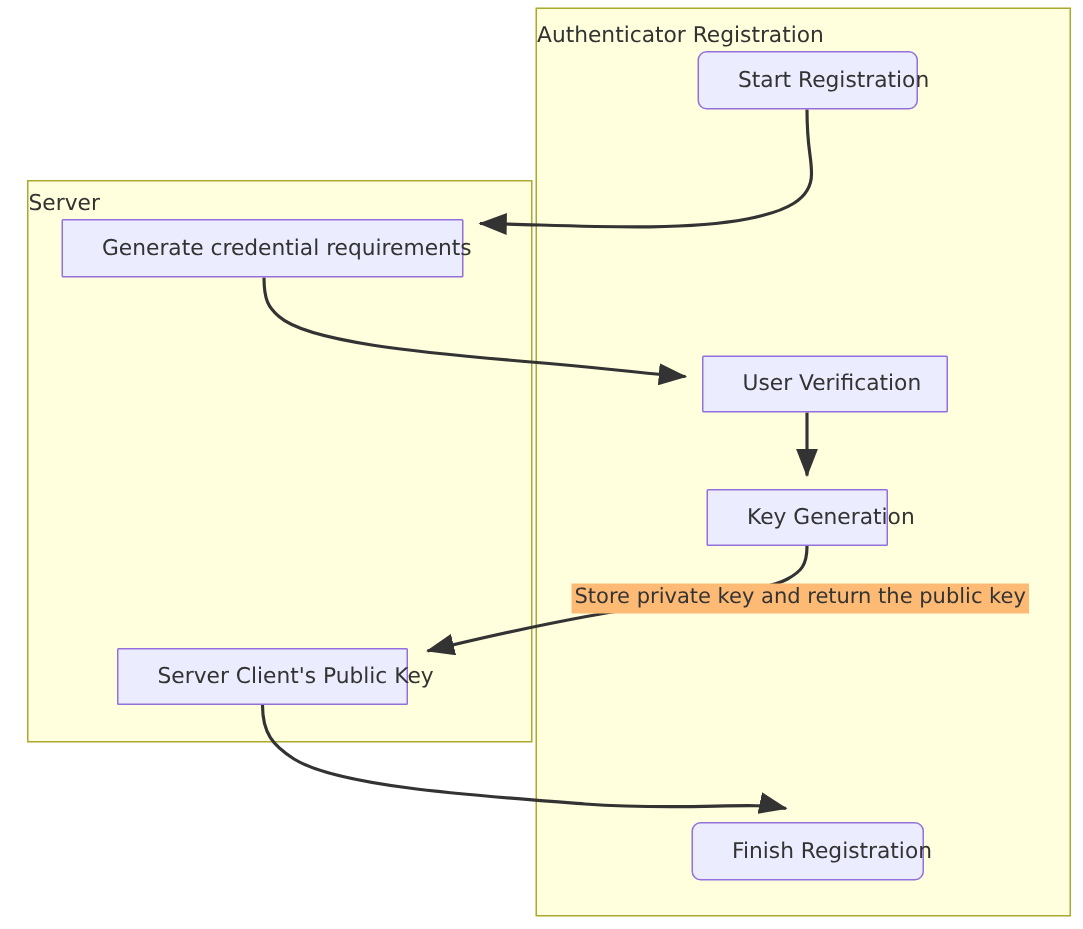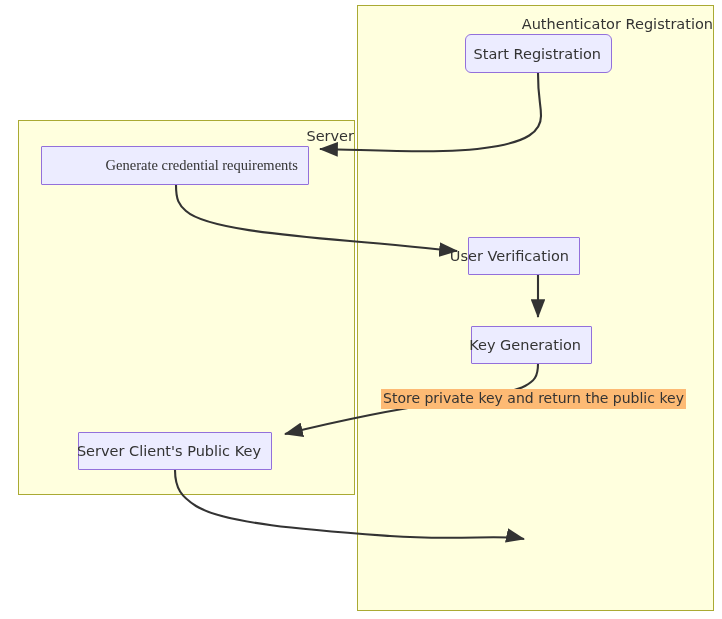--- a/index.html
+++ b/index.html
@@ -21,37 +21,37 @@
     position: absolute;
     background: #ffffde;
     border: 1px solid #aaaa33;
     box-sizing: border-box;
     border-radius: 0px;
   }
   .subgraph-title {
     position: absolute;
     left: 0;
     right: 0;
-    text-align: right;
+    text-align: left;
     font-size: 14.5px;
     color: #333333;
     white-space: nowrap;
   }
   .node {
     position: absolute;
     background: #ececff;
     border: 1px solid #9370db;
     box-sizing: border-box;
     display: flex;
     align-items: center;
-    justify-content: flex-end;
+    justify-content: flex-start;
     color: #333333;
     font-size: 14.5px;
     white-space: nowrap;
-    padding: 0 10px;
+    padding: 0 26px;
   }
   .node.rounded {
     border-radius: 6px;
   }
   .node.square {
     border-radius: 1px;
   }
   svg.edges {
     position: absolute;
     left: 0;
@@ -106,30 +106,33 @@
 
     <path class="edge-path" d="M 175,470 C 175,489 182,497 196,506 C 225,524 310,530 390,536 C 460,541 500,534 524,539" marker-end="url(#arrowhead)"></path>
   </svg>
 
   <div class="edge-label" style="left:381px; top:389px;">Store private key and return the public key</div>
 
   <div class="node rounded" style="left:465px; top:34px; width:147px; height:39px;">
     <span>Start Registration</span>
   </div>
 
-  <div class="node square" style="left:41px; top:146px; width:268px; height:39px;font-family:Liberation Serif, serif;">
+  <div class="node square" style="left:41px; top:146px; width:268px; height:39px;">
     <span>Generate credential requirements</span>
   </div>
 
-  <div class="node square" style="left:468px; top:237px; width:112px; height:38px;">
+  <div class="node square" style="left:468px; top:237px; width:164px; height:38px;">
     <span>User Verification</span>
   </div>
 
   <div class="node square" style="left:471px; top:326px; width:121px; height:38px;">
     <span>Key Generation</span>
   </div>
 
   <div class="node square" style="left:78px; top:432px; width:194px; height:38px;">
     <span>Server Client's Public Key</span>
   </div>
 
+  <div class="node rounded" style="left:461px; top:548px; width:155px; height:39px;">
+    <span>Finish Registration</span>
+  </div>
 
 </div>
 
 </body></html>

